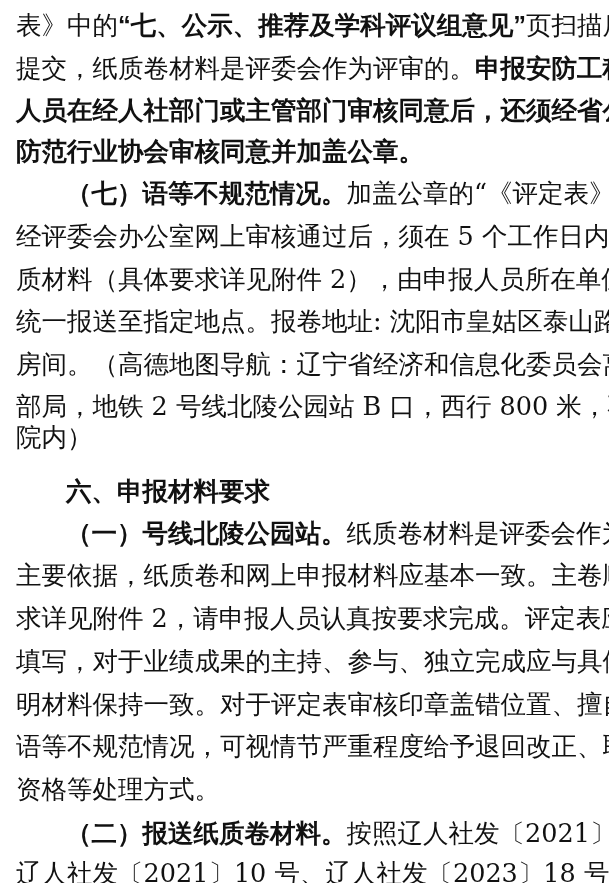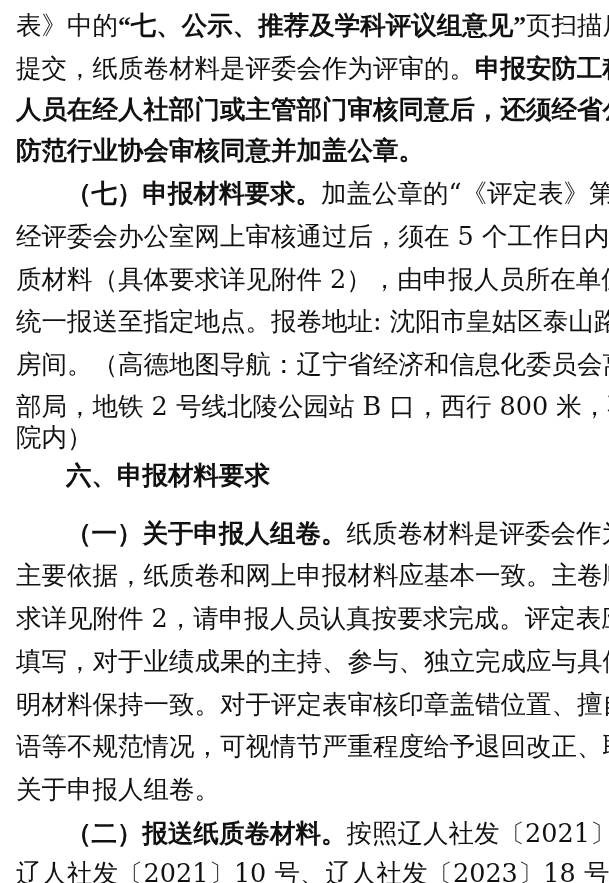--- a/index.html
+++ b/index.html
@@ -3,41 +3,41 @@
 <meta charset="utf-8">
 <style>
   html, body { margin: 0; padding: 0; background: #ffffff; }
   body { width: 609px; height: 883px; overflow: hidden; position: relative;
          font-family: "DejaVu Serif", "Liberation Serif", serif; color: #111; }
   .line { position: absolute; left: 16px; width: 582px; height: 30px;
           font-size: 25.5px; line-height: 30px; white-space: nowrap;
           text-align: justify; text-align-last: justify; overflow: visible; }
   .line.last { text-align-last: left; }
   .indent { left: 66px; width: 532px; }
-  .b { font-weight: bold; font-family: Liberation Serif, serif; }
+  .b { font-weight: bold; font-family: Liberation Sans, sans-serif; }
   .h { font-weight: bold; font-family: "DejaVu Sans", "Liberation Sans", sans-serif; }
 </style>
 </head>
 <body>
 
 <div>
   <div class="line" style="top:10px"><span>表》中的</span><span class="b">“七、公示、推荐及学科评议组意见”</span><span>页扫描后在网上</span></div>
   <div class="line" style="top:53px"><span>提交，纸质卷材料是评委会作为评审的。</span><span class="b">申报安防工程专业的</span></div>
   <div class="line b" style="top:95px"><span>人员在经人社部门或主管部门审核同意后，还须经省公共安全</span></div>
   <div class="line b last" style="top:136px"><span>防范行业协会审核同意并加盖公章。</span></div>
-  <div class="line indent" style="top:178px"><span class="b">（七）申报材料要求。</span><span>加盖公章的“《评定表》第七部分”</span></div>
+  <div class="line indent" style="top:178px"><span class="b">（七）语等不规范情况。</span><span>加盖公章的“《评定表》第七部分”</span></div>
   <div class="line" style="top:221px"><span>经评委会办公室网上审核通过后，须在 5 个工作日内将申报纸</span></div>
   <div class="line" style="top:264px"><span>质材料（具体要求详见附件 2），由申报人员所在单位人事部门</span></div>
   <div class="line" style="top:306px"><span>统一报送至指定地点。报卷地址: 沈阳市皇姑区泰山路 64 号 219</span></div>
   <div class="line" style="top:349px"><span>房间。（高德地图导航：辽宁省经济和信息化委员会离退休干</span></div>
   <div class="line" style="top:391px"><span>部局，地铁 2 号线北陵公园站 B 口，西行 800 米，不在省政府</span></div>
   <div class="line last" style="top:422px"><span>院内）</span></div>
-  <div class="line indent last h" style="top:460px"><span>六、申报材料要求</span></div>
-  <div class="line indent" style="top:518px"><span class="b">（一）关于申报人组卷。</span><span>纸质卷材料是评委会作为评审的</span></div>
+  <div class="line indent last h" style="top:476px"><span>六、申报材料要求</span></div>
+  <div class="line indent" style="top:518px"><span class="b">（一）号线北陵公园站。</span><span>纸质卷材料是评委会作为评审的</span></div>
   <div class="line" style="top:560px"><span>主要依据，纸质卷和网上申报材料应基本一致。主卷顺序和要</span></div>
   <div class="line" style="top:603px"><span>求详见附件 2，请申报人员认真按要求完成。评定表应实事求是</span></div>
   <div class="line" style="top:646px"><span>填写，对于业绩成果的主持、参与、独立完成应与具体业绩证</span></div>
   <div class="line" style="top:689px"><span>明材料保持一致。对于评定表审核印章盖错位置、擅自填写评</span></div>
   <div class="line" style="top:731px"><span>语等不规范情况，可视情节严重程度给予退回改正、取消申报</span></div>
-  <div class="line last" style="top:774px"><span>关于申报人组卷。</span></div>
+  <div class="line last" style="top:774px"><span>资格等处理方式。</span></div>
   <div class="line indent" style="top:818px"><span class="b">（二）报送纸质卷材料。</span><span>按照辽人社发〔2021〕3 号、</span></div>
   <div class="line" style="top:858px"><span>辽人社发〔2021〕10 号、辽人社发〔2023〕18 号等文件有关规</span></div>
 </div>
 
 </body></html>

